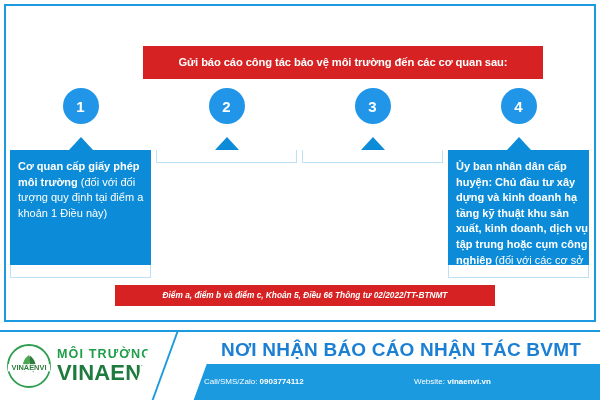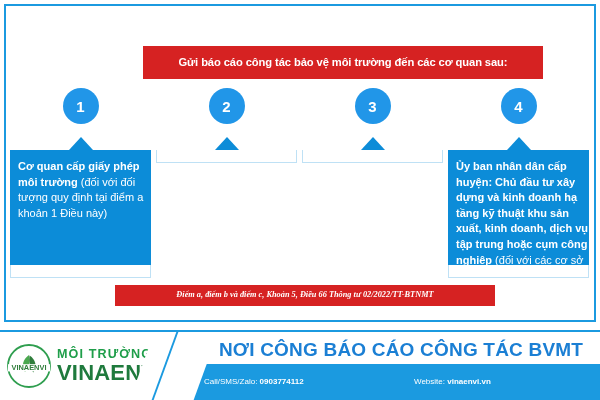--- a/index.html
+++ b/index.html
@@ -144,21 +144,20 @@
     box-sizing: border-box;
     padding: 0 6px;
   }
   .note-banner-text {
     color: #ffffff;
     font-size: 8.3px;
     font-style: italic;
     font-weight: bold;
     white-space: nowrap;
     line-height: 1;
-    font-family: Liberation Serif, serif;
   }
 
   
   .footer {
     position: absolute;
     left: 0;
     top: 330px;
     width: 600px;
     height: 70px;
     background: #ffffff;
@@ -345,21 +344,21 @@
         <span class="logo-line2">VINAENVI</span>
       </div>
     </div>
 
     <div class="footer-panel">
       <div class="footer-blue"></div>
       <div class="diag"></div>
       <div class="diag-line"></div>
 
       <div class="footer-title">
-        <span class="footer-title-text">NƠI CÔNG BÁO CÁO CÔNG TÁC BVMT</span>
+        <span class="footer-title-text">NƠI NHẬN BÁO CÁO NHẬN TÁC BVMT</span>
       </div>
 
       <div class="footer-contact">
         <span class="contact-item contact-phone"><span>Call/SMS/Zalo: </span><b>0903774112</b></span>
         <span class="contact-item"><span>Website: </span><b>vinaenvi.vn</b></span>
       </div>
     </div>
   </div>
 
 </div>

